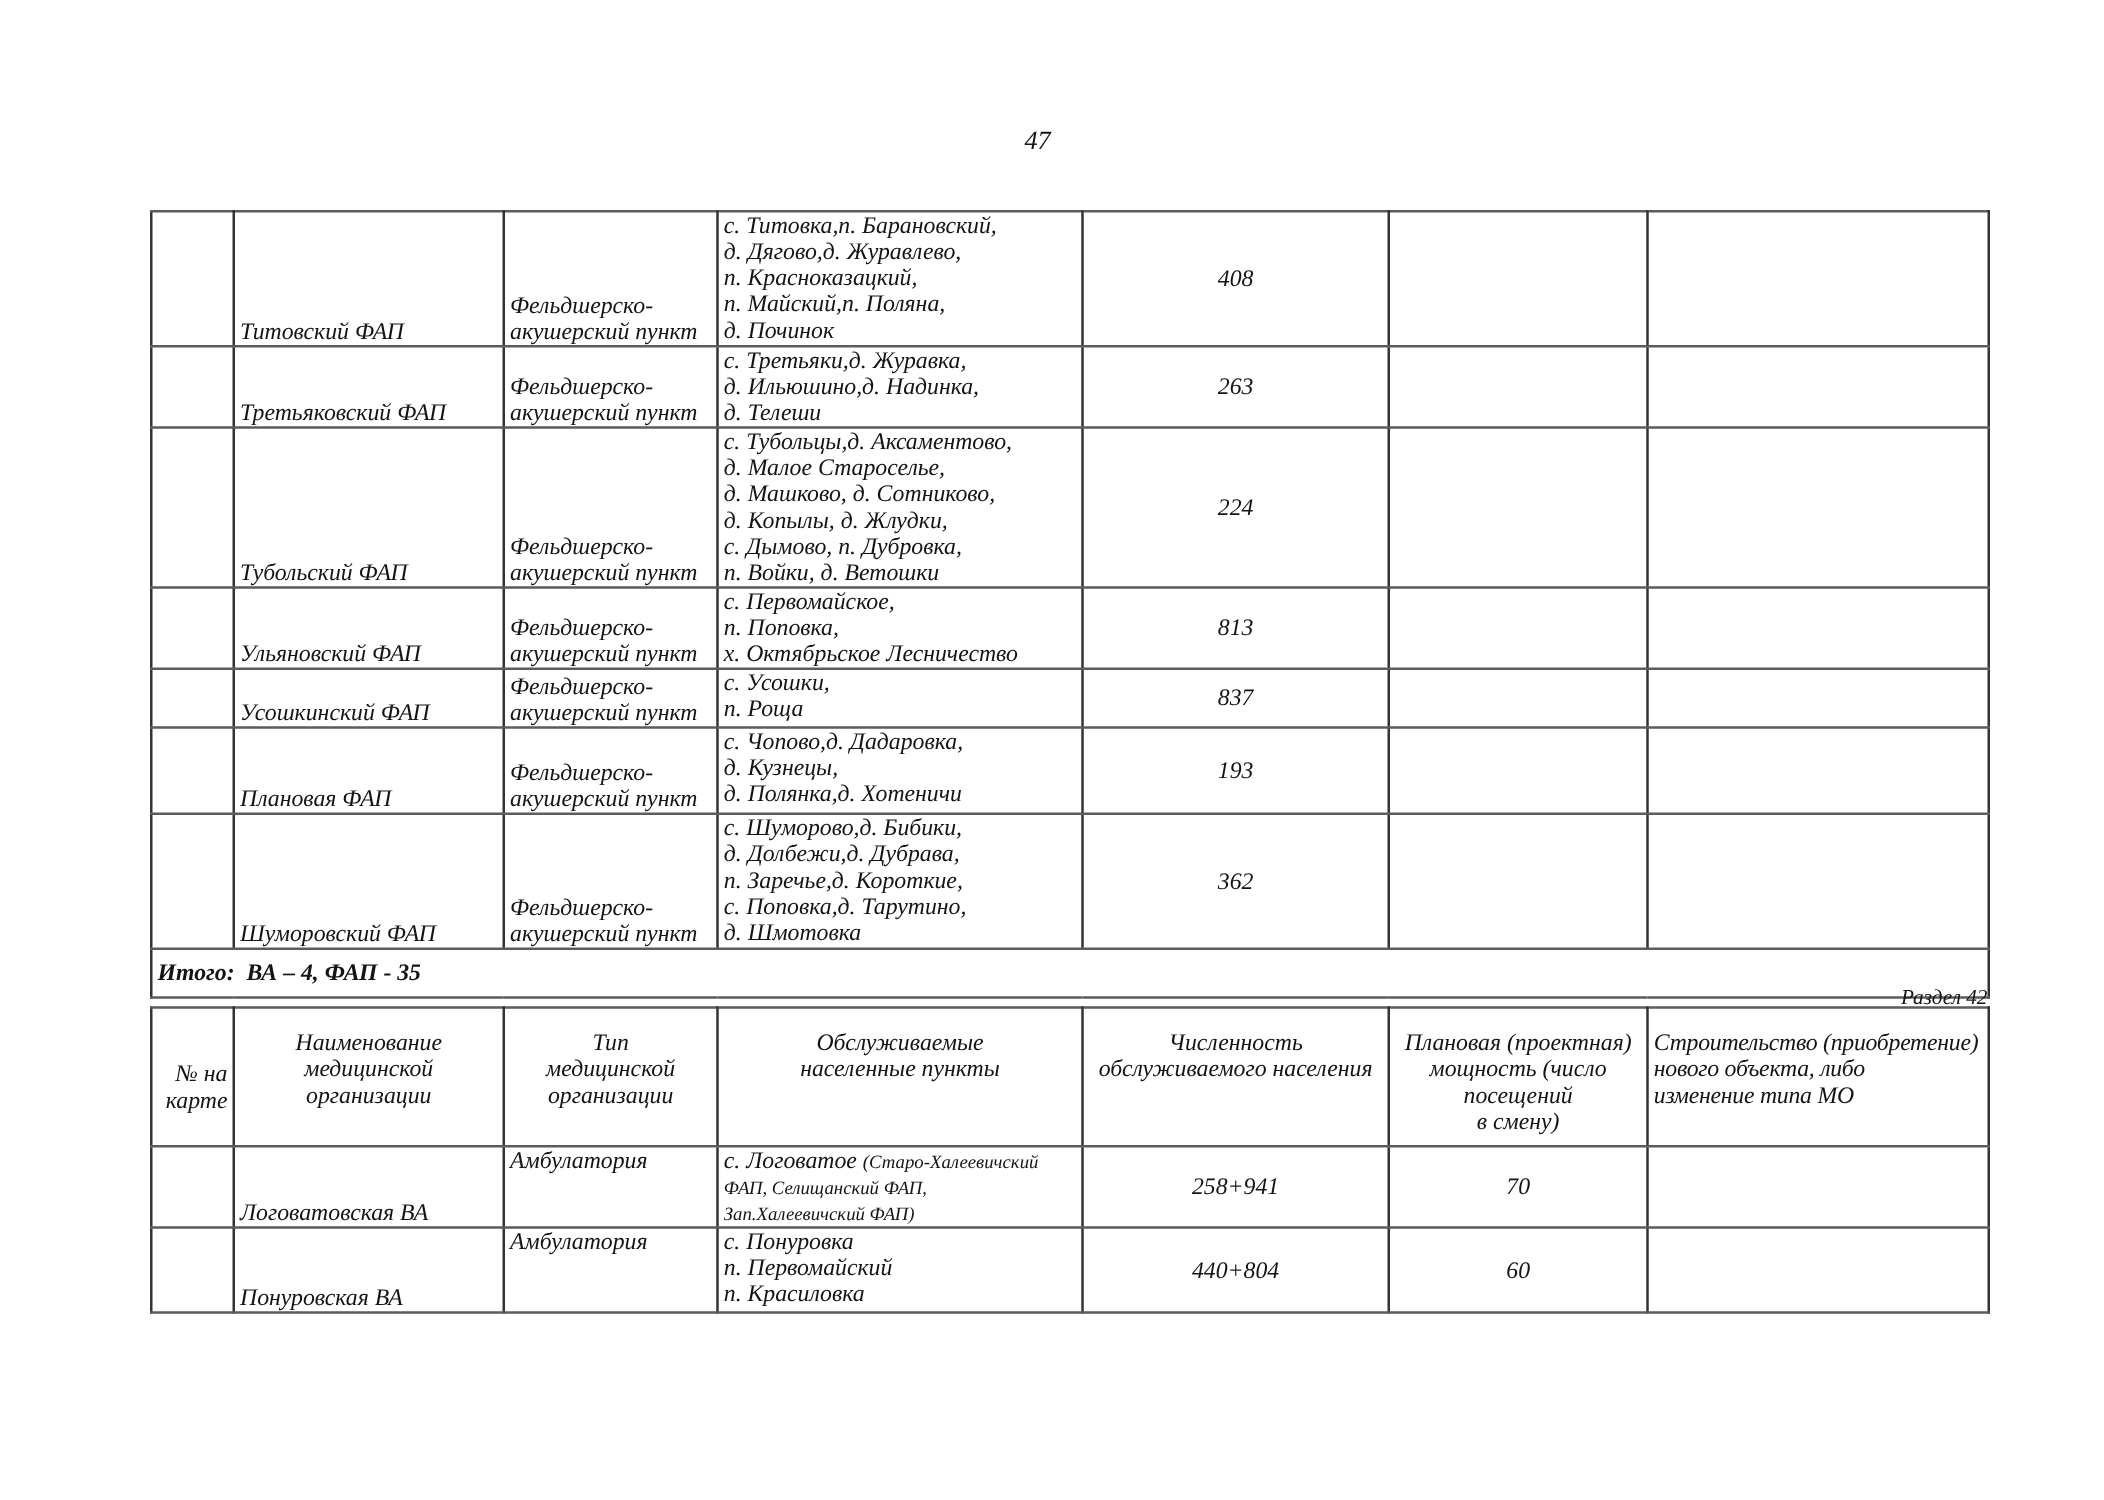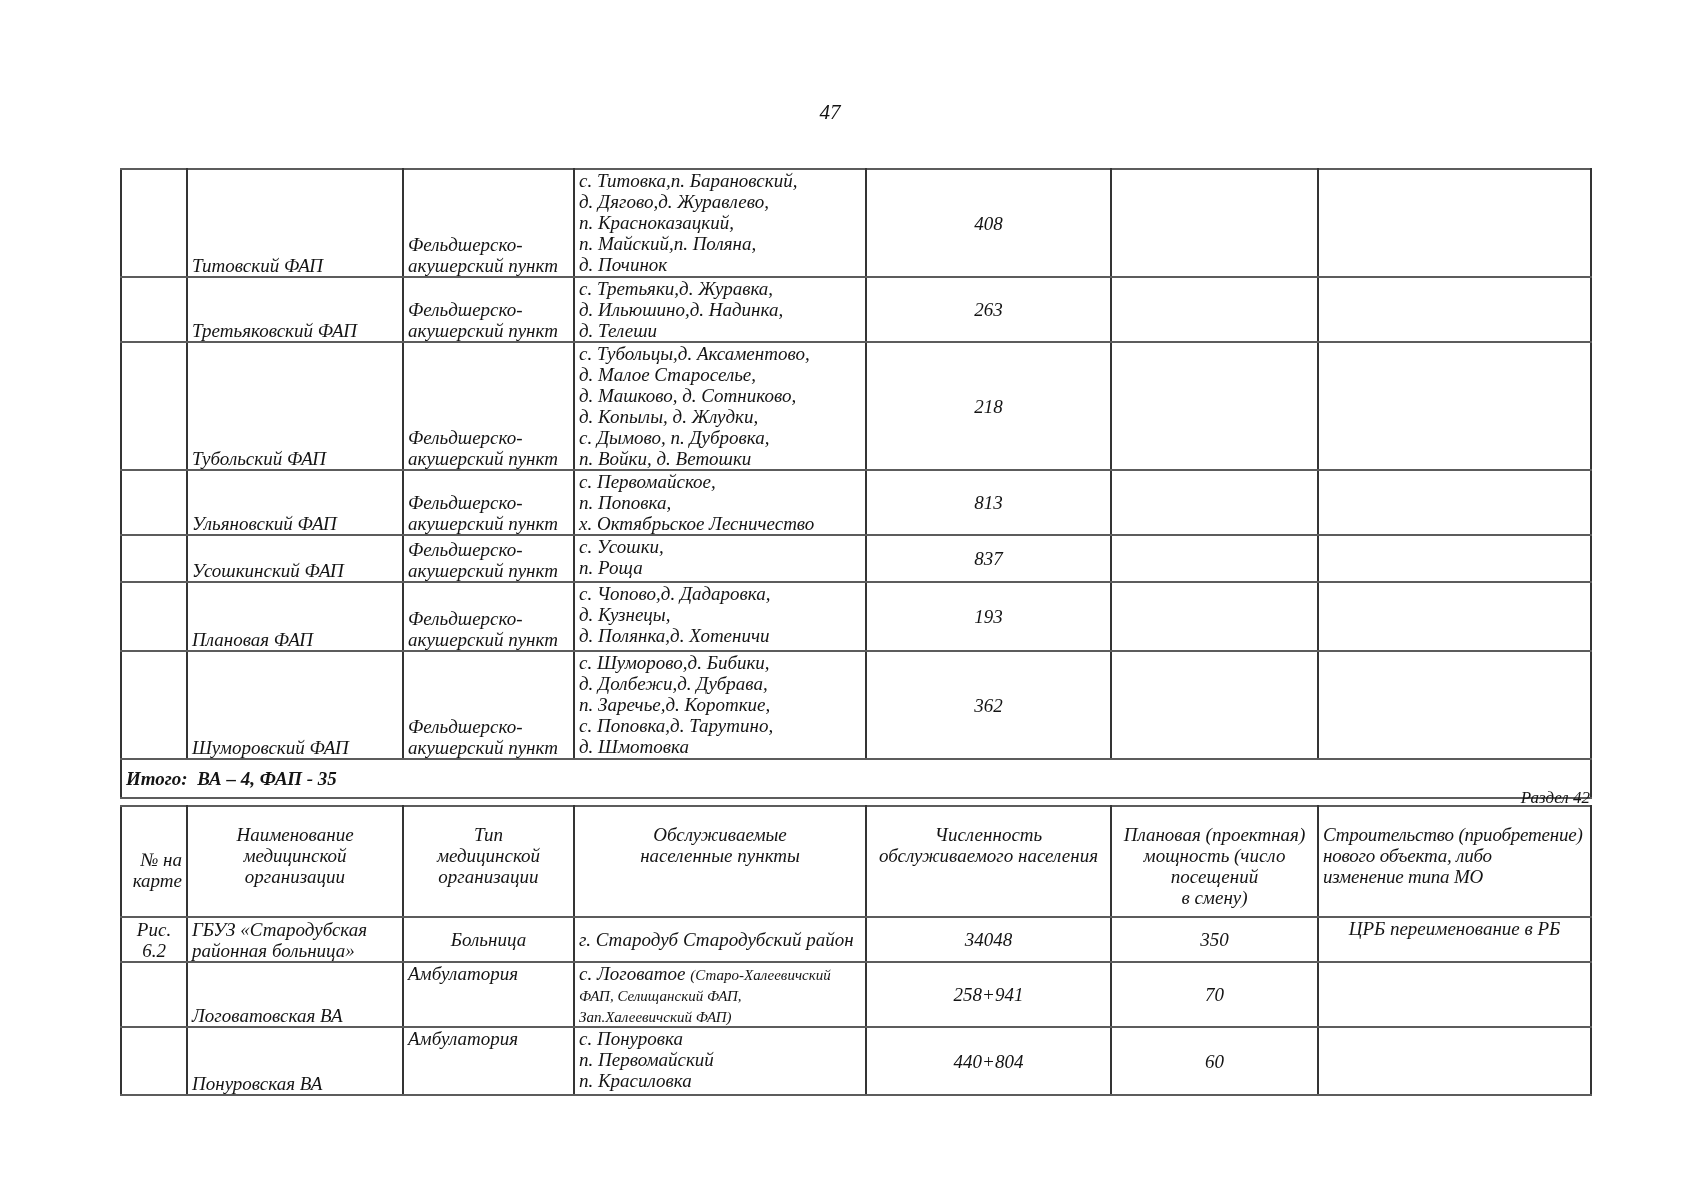--- a/index.html
+++ b/index.html
@@ -108,21 +108,21 @@
         <td></td>
         <td class="v-b pl">Тубольский ФАП</td>
         <td class="v-b pl pre">Фельдшерско-
 акушерский пункт</td>
         <td class="v-t pl pre">с. Тубольцы,д. Аксаментово,
 д. Малое Староселье,
 д. Машково, д. Сотниково,
 д. Копылы, д. Жлудки,
 с. Дымово, п. Дубровка,
 п. Войки, д. Ветошки</td>
-        <td class="v-m ta-c">218</td>
+        <td class="v-m ta-c">224</td>
         <td></td>
         <td></td>
       </tr>
       <tr class="r3">
         <td></td>
         <td class="v-b pl">Ульяновский ФАП</td>
         <td class="v-b pl pre">Фельдшерско-
 акушерский пункт</td>
         <td class="v-t pl pre">с. Первомайское,
 п. Поповка,
@@ -201,31 +201,20 @@
         <td class="h ta-c pre">Численность
 обслуживаемого населения</td>
         <td class="h ta-c pre">Плановая (проектная)
 мощность (число
 посещений
 в смену)</td>
         <td class="h h-con pl pre">Строительство (приобретение)
 нового объекта, либо
 изменение типа МО</td>
       </tr>
-      <tr class="r0">
-        <td class="v-m ta-c pre">Рис.
-6.2</td>
-        <td class="v-m pl pre">ГБУЗ «Стародубская
-районная больница»</td>
-        <td class="v-m ta-c">Больница</td>
-        <td class="v-m pl">г. Стародуб Стародубский район</td>
-        <td class="v-m ta-c">34048</td>
-        <td class="v-m ta-c">350</td>
-        <td class="v-t ta-c">ЦРБ переименование в РБ</td>
-      </tr>
       <tr class="r1">
         <td></td>
         <td class="v-b pl">Логоватовская ВА</td>
         <td class="v-t pl">Амбулатория</td>
         <td class="v-t pl pre"><span>с. Логоватое </span><span class="note">(Старо-Халеевичский
 ФАП, Селищанский ФАП,
 Зап.Халеевичский ФАП)</span></td>
         <td class="v-m ta-c">258+941</td>
         <td class="v-m ta-c">70</td>
         <td></td>

